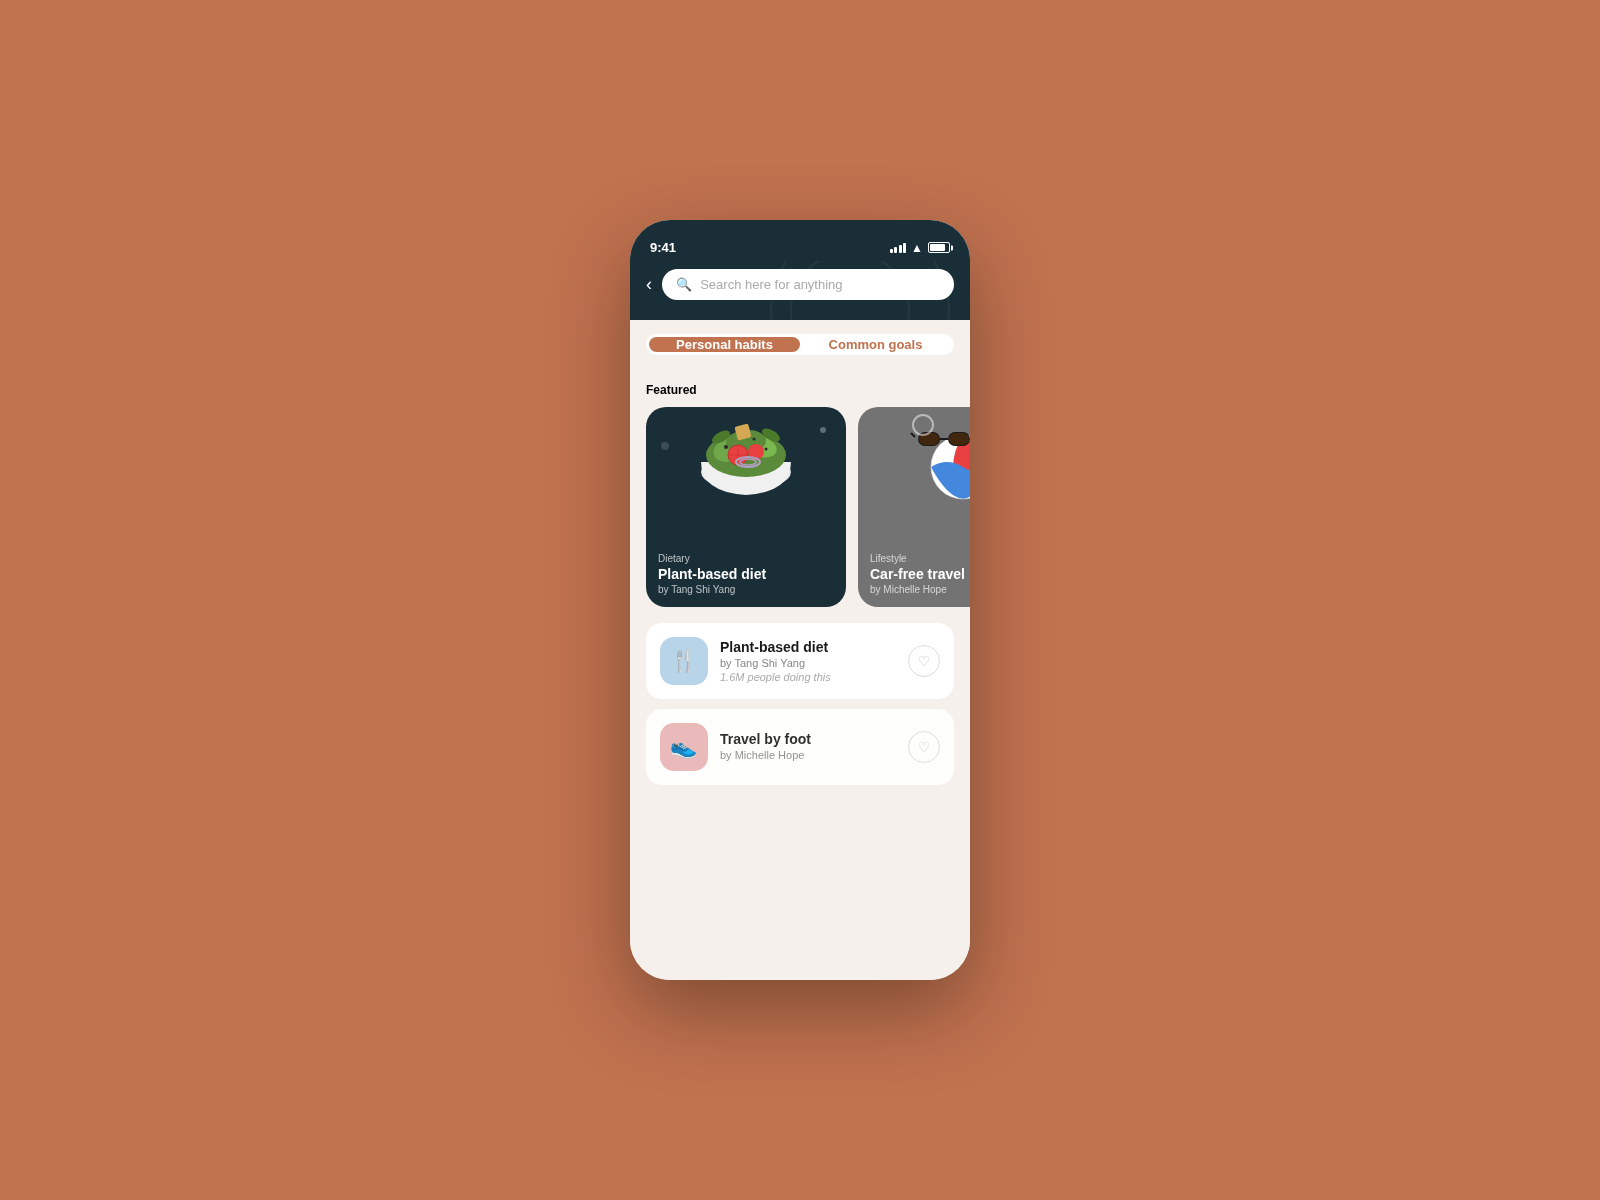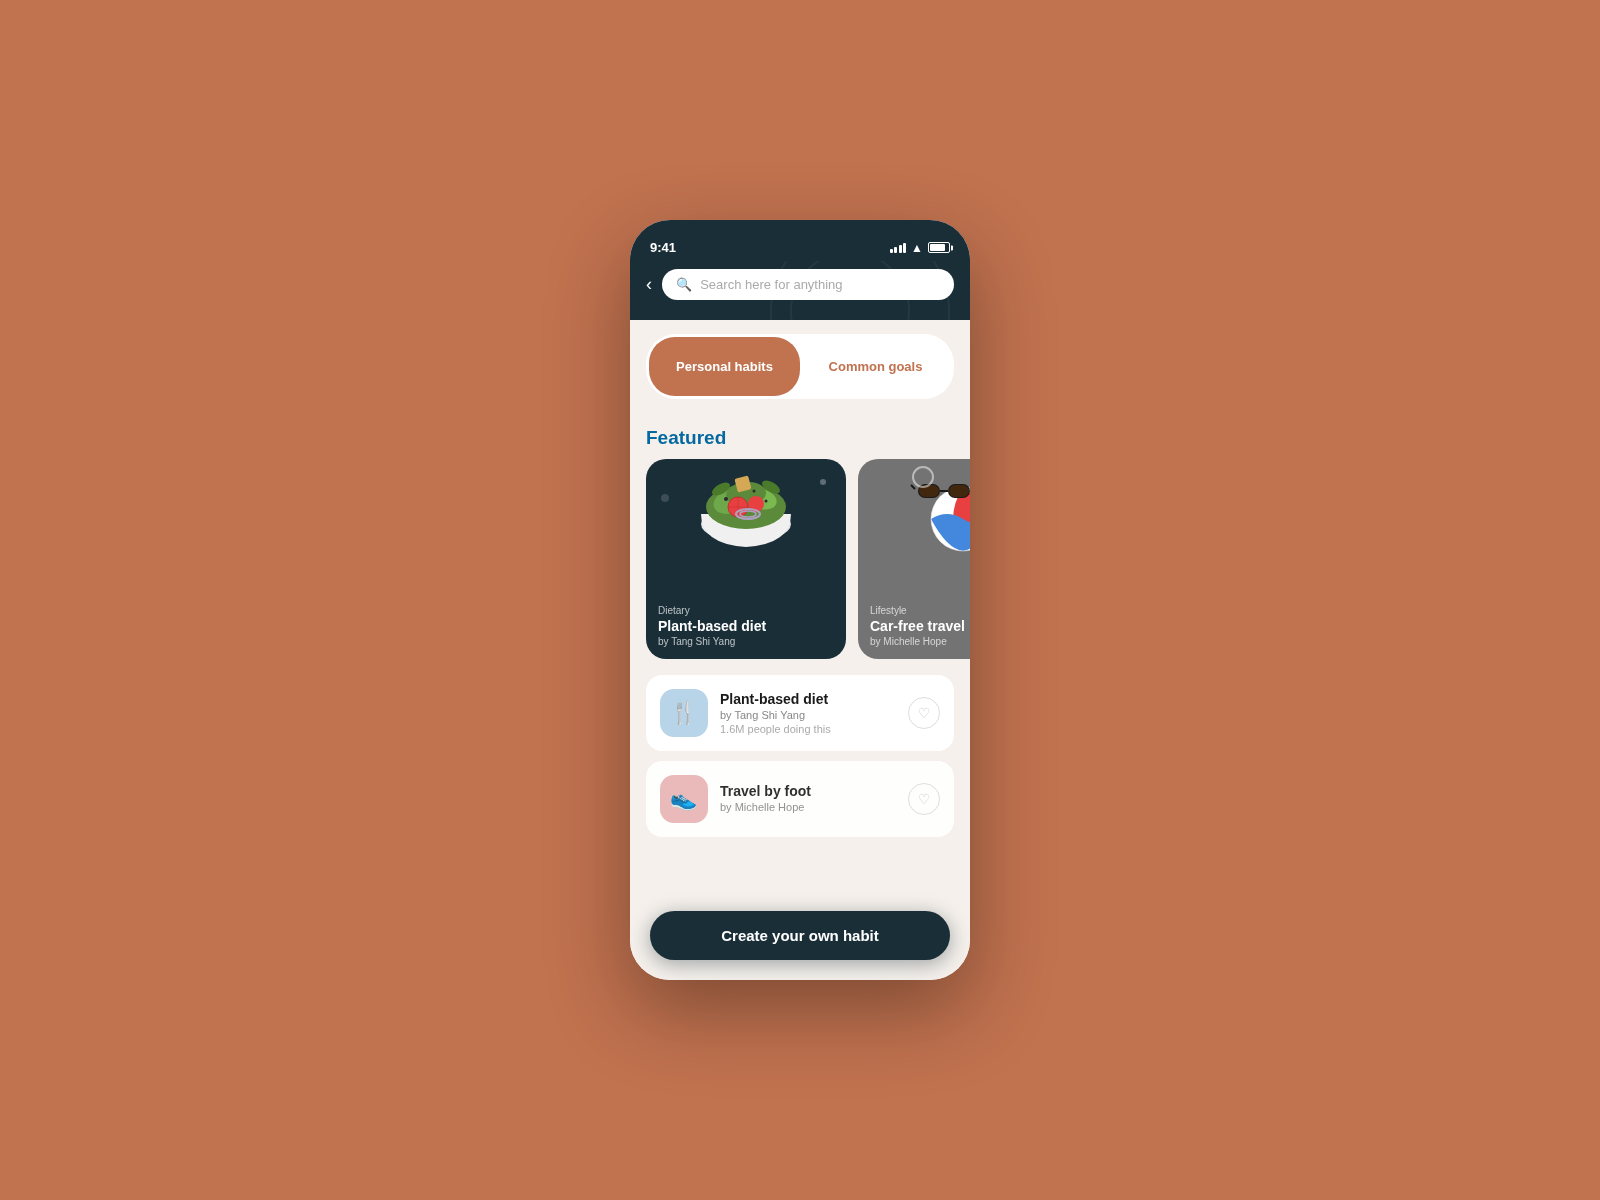--- a/index.html
+++ b/index.html
@@ -151,21 +151,21 @@
       flex-shrink: 0;
     }
     .tabs-container {
       background: #fff;
       border-radius: 30px;
       display: flex;
       padding: 3px;
     }
     .tab {
       flex: 1;
-      padding: 22px 0;
+      padding: 0 0;
       border-radius: 26px;
       text-align: center;
       font-size: 13px;
       font-weight: 600;
       cursor: pointer;
     }
     .tab-active {
       background: #C1724F;
       color: #fff;
     }
@@ -178,23 +178,23 @@
     .main-content {
       background: #f5f0eb;
       flex: 1;
       overflow-y: auto;
       padding-bottom: 80px;
     }
     .main-content::-webkit-scrollbar { display: none; }
 
     
     .featured-title {
-      font-size: 19px;
+      font-size: 12px;
       font-weight: 700;
-      color: #0369a1;
+      color: #000000;
       padding: 14px 16px 10px;
     }
 
     .featured-scroll {
       display: flex;
       gap: 12px;
       padding: 0 16px 16px;
       overflow-x: auto;
     }
     .featured-scroll::-webkit-scrollbar { display: none; }
@@ -311,20 +311,21 @@
       margin-bottom: 2px;
     }
     .habit-author {
       font-size: 11px;
       color: #888;
       margin-bottom: 2px;
     }
     .habit-count {
       font-size: 11px;
       color: #aaa;
+      font-style: italic;
     }
     .heart-btn {
       width: 32px;
       height: 32px;
       border-radius: 50%;
       border: 1.5px solid #ddd;
       display: flex;
       align-items: center;
       justify-content: center;
       cursor: pointer;
@@ -491,17 +492,14 @@
       </div>
       <div class="habit-info">
         <div class="habit-name">Travel by foot</div>
         <div class="habit-author">by Michelle Hope</div>
       </div>
       <div class="heart-btn">♡</div>
     </div>
 
   </div>
 
-  <div class="cta-container">
-    <div class="cta-button">Create your own habit</div>
-  </div>
 
 </div>
 
 </body></html>

